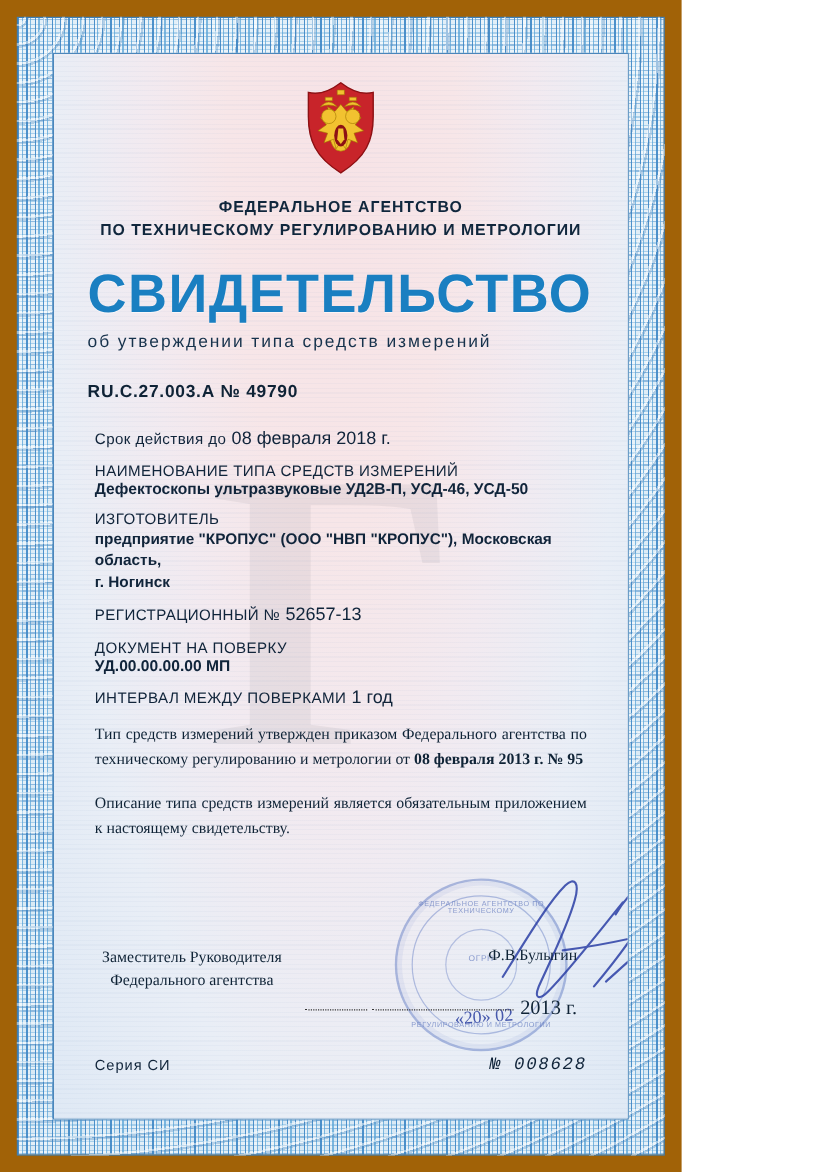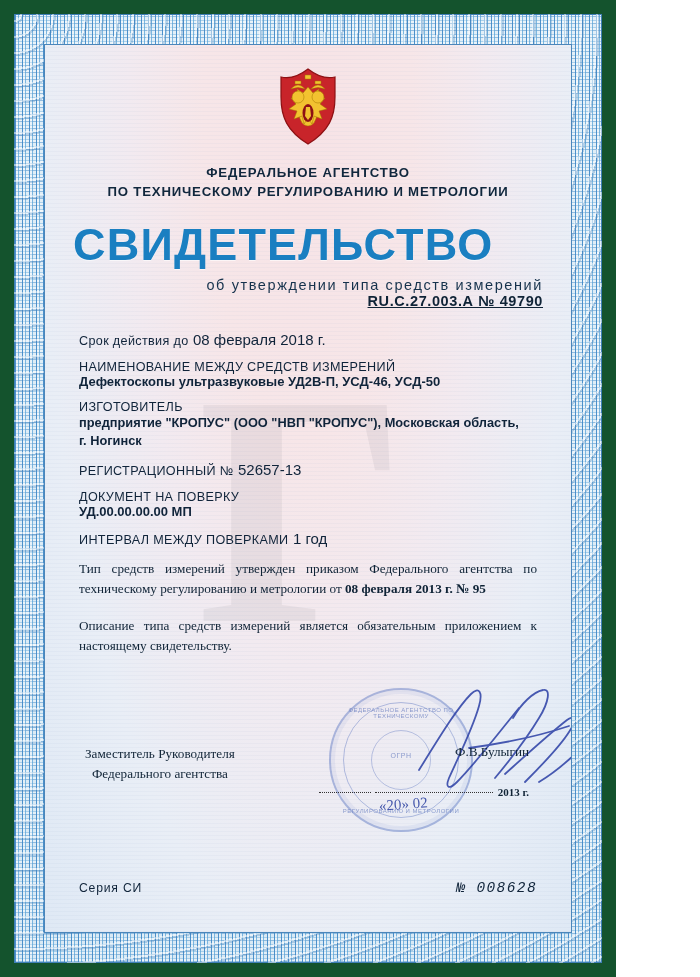--- a/index.html
+++ b/index.html
@@ -9,23 +9,23 @@
   }
   body {
     width: 700px;
     height: 977px;
     font-family: "Liberation Sans", sans-serif;
     overflow: hidden;
   }
 
   .certificate {
     position: relative;
-    width: 616px;
+    width: 568px;
     height: 977px;
-    background: #14532d;
+    background: #a16207;
     box-sizing: border-box;
   }
 
   
   .border-outer {
     position: absolute;
     left: 14px; top: 14px; right: 14px; bottom: 14px;
     background:
       repeating-linear-gradient(90deg,
         rgba(70,140,200,0.95) 0px, rgba(70,140,200,0.95) 1px,
@@ -125,34 +125,34 @@
   .title {
     text-align: left;
     color: #1a7fc1;
     font-size: 45px;
     font-weight: 700;
     letter-spacing: 1.2px;
     margin-top: 18px;
     text-shadow: 0 1px 0 rgba(255,255,255,0.6);
   }
   .subtitle {
-    text-align: right;
+    text-align: left;
     color: #16324c;
     font-size: 14.5px;
     letter-spacing: 1.6px;
     margin-top: 6px;
   }
 
   .regnumber {
-    text-align: right;
+    text-align: left;
     color: #0f2336;
     font-size: 14.5px;
     font-weight: 700;
     letter-spacing: 0.6px;
-    text-decoration: underline;
+    margin-top: 26px;
   }
 
   .body-block {
     margin-top: 22px;
     color: #10243a;
     padding-left: 6px;
     padding-right: 6px;
   }
 
   .row {
@@ -221,23 +221,22 @@
     top: 36px;
     font-family: "Liberation Serif", serif;
     font-size: 13.2px;
     color: #0f2336;
   }
   .sign-date {
     position: absolute;
     right: 8px;
     top: 78px;
     font-family: "Liberation Serif", serif;
-    font-size: 11px;
-    color: #0f2336;
-    font-weight: bold;
+    font-size: 17px;
+    color: #0f2336;
   }
   .dots {
     display: inline-block;
     width: 118px;
     border-bottom: 1px dotted #333;
     margin-right: 5px;
     vertical-align: 3px;
   }
   .dots-short {
     display: inline-block;
@@ -376,21 +375,21 @@
       <div class="regnumber">RU.C.27.003.А  № 49790</div>
 
       <div class="body-block">
 
         <div class="row">
           <span class="lbl">Срок действия до</span>
           <span class="inline-val">08 февраля 2018 г.</span>
         </div>
 
         <div class="row">
-          <div class="lbl caps">НАИМЕНОВАНИЕ МЕЖДУ СРЕДСТВ ИЗМЕРЕНИЙ</div>
+          <div class="lbl caps">НАИМЕНОВАНИЕ ТИПА СРЕДСТВ ИЗМЕРЕНИЙ</div>
           <div class="val">Дефектоскопы ультразвуковые УД2В-П, УСД-46, УСД-50</div>
         </div>
 
         <div class="row">
           <div class="lbl caps">ИЗГОТОВИТЕЛЬ</div>
           <div class="val-line">предприятие "КРОПУС" (ООО "НВП "КРОПУС"), Московская область,</div>
           <div class="val-line">г. Ногинск</div>
         </div>
 
         <div class="row">

